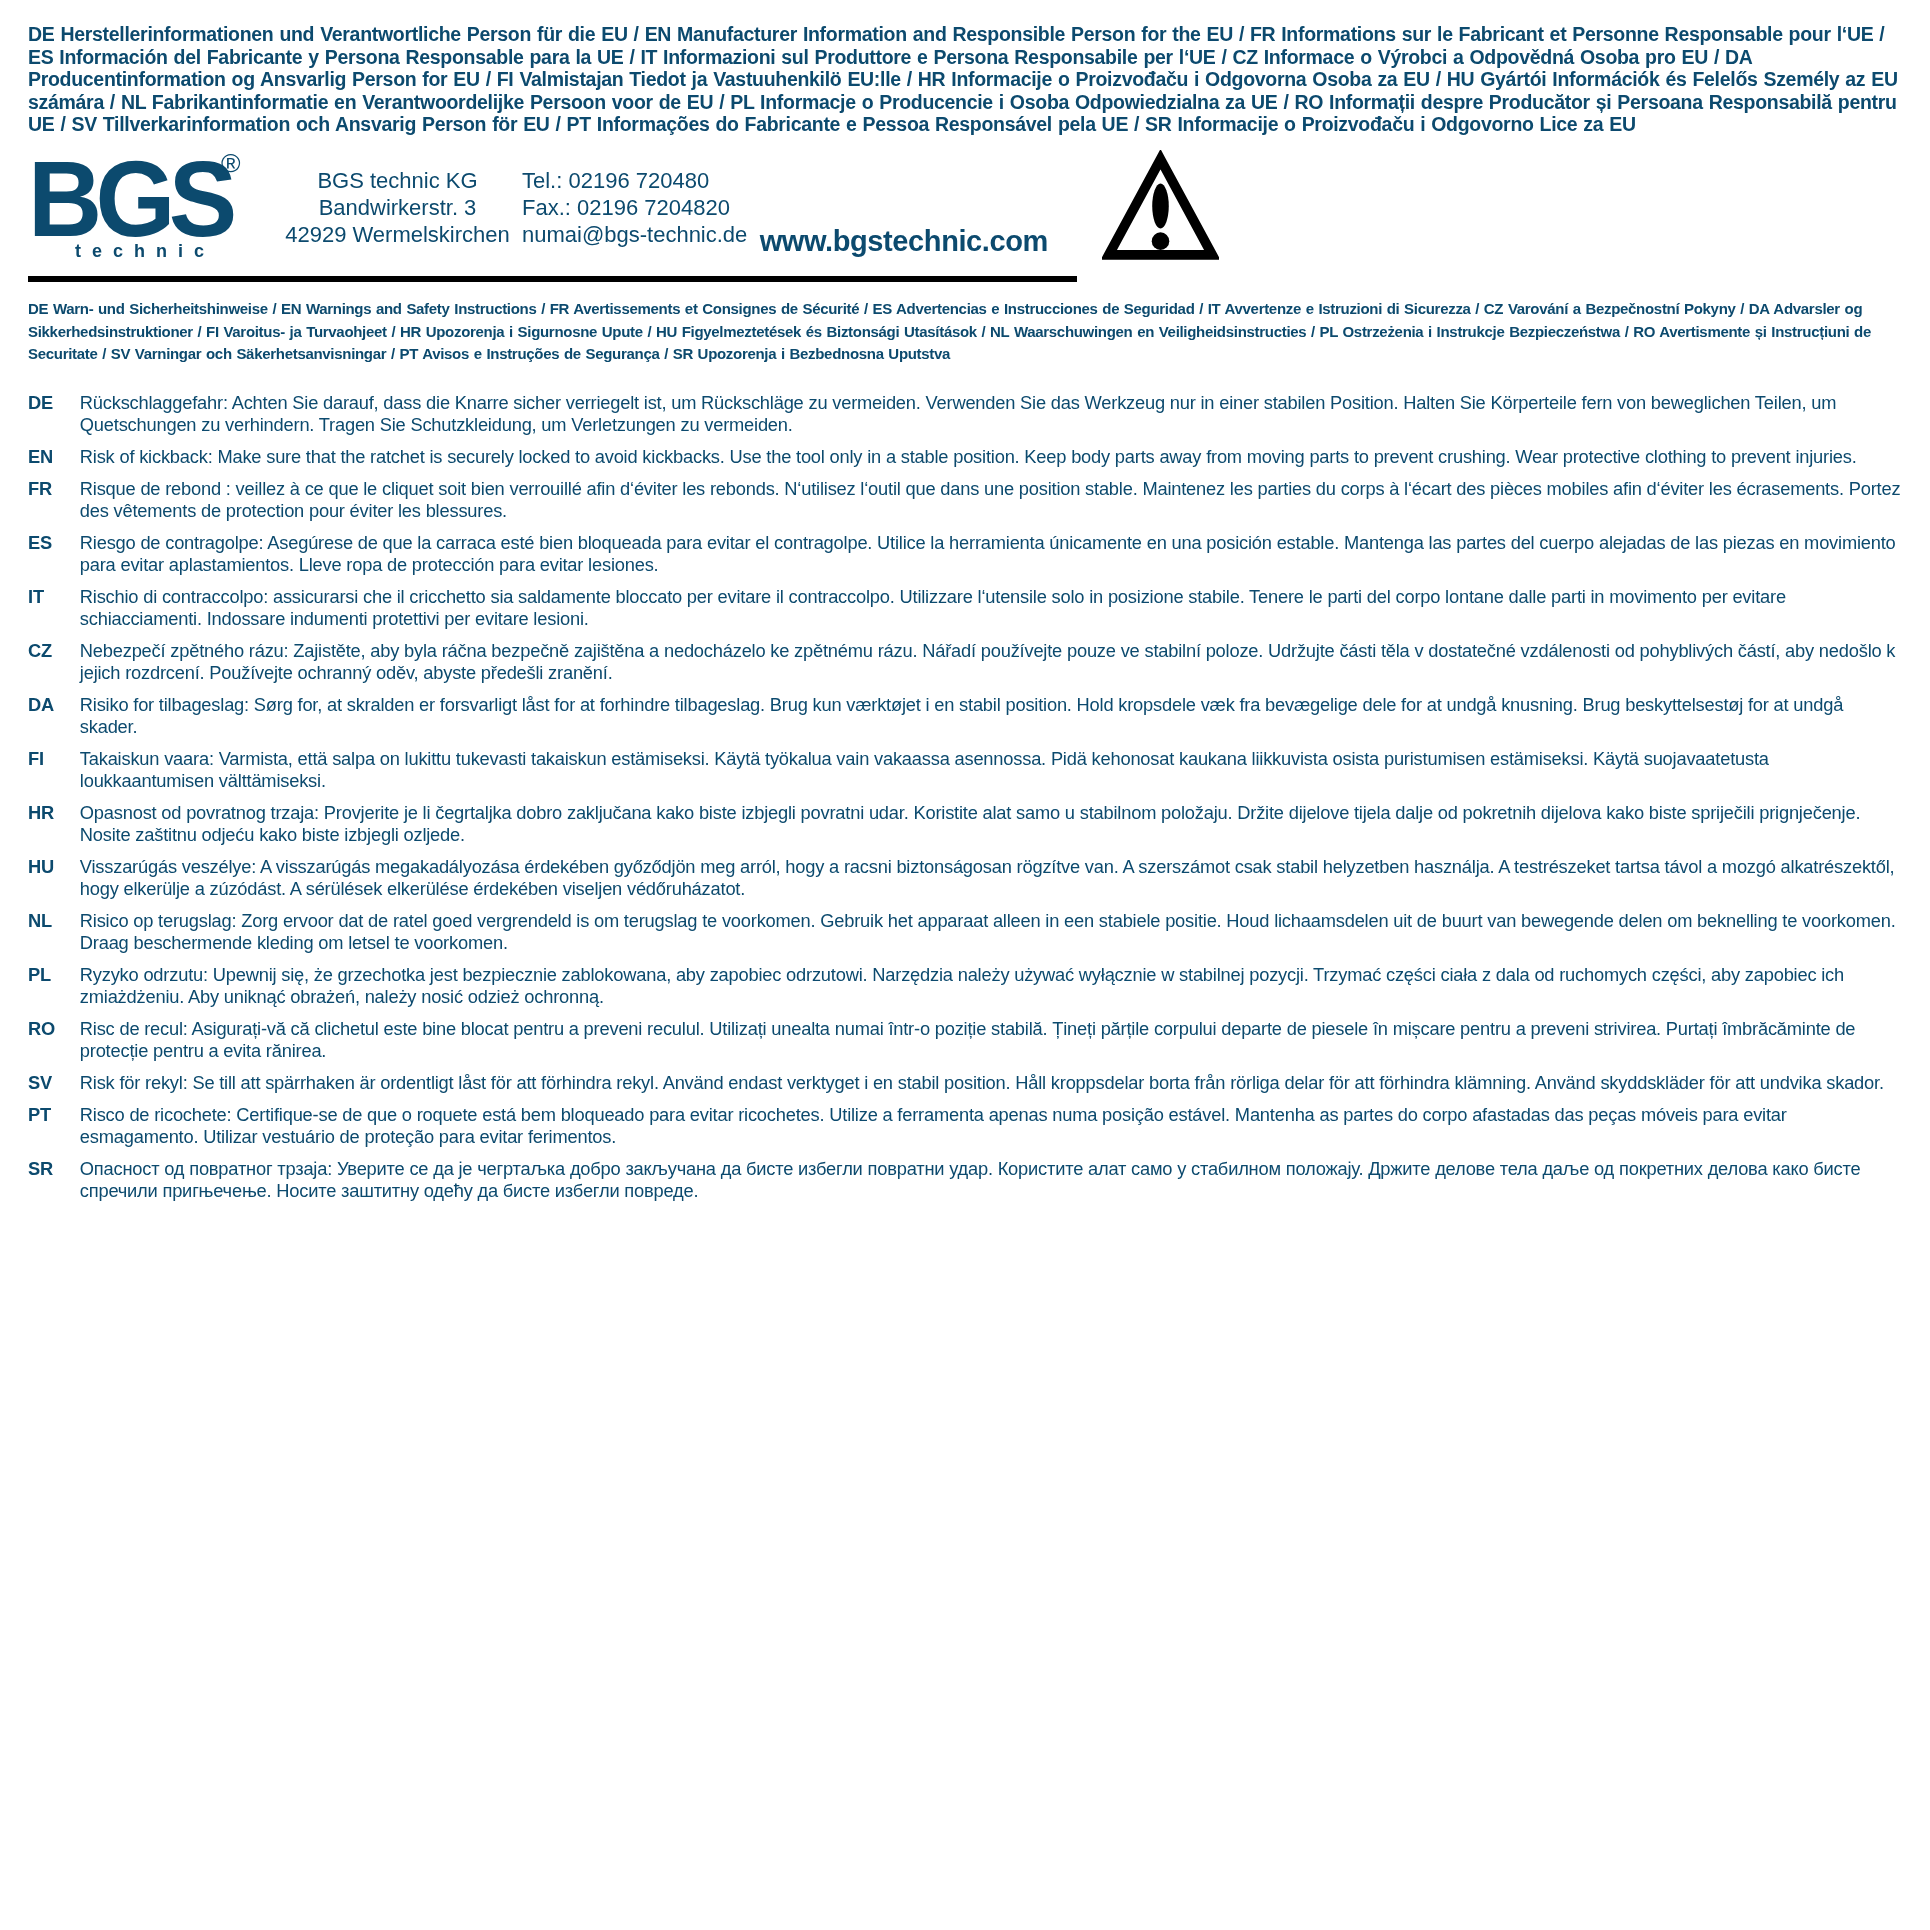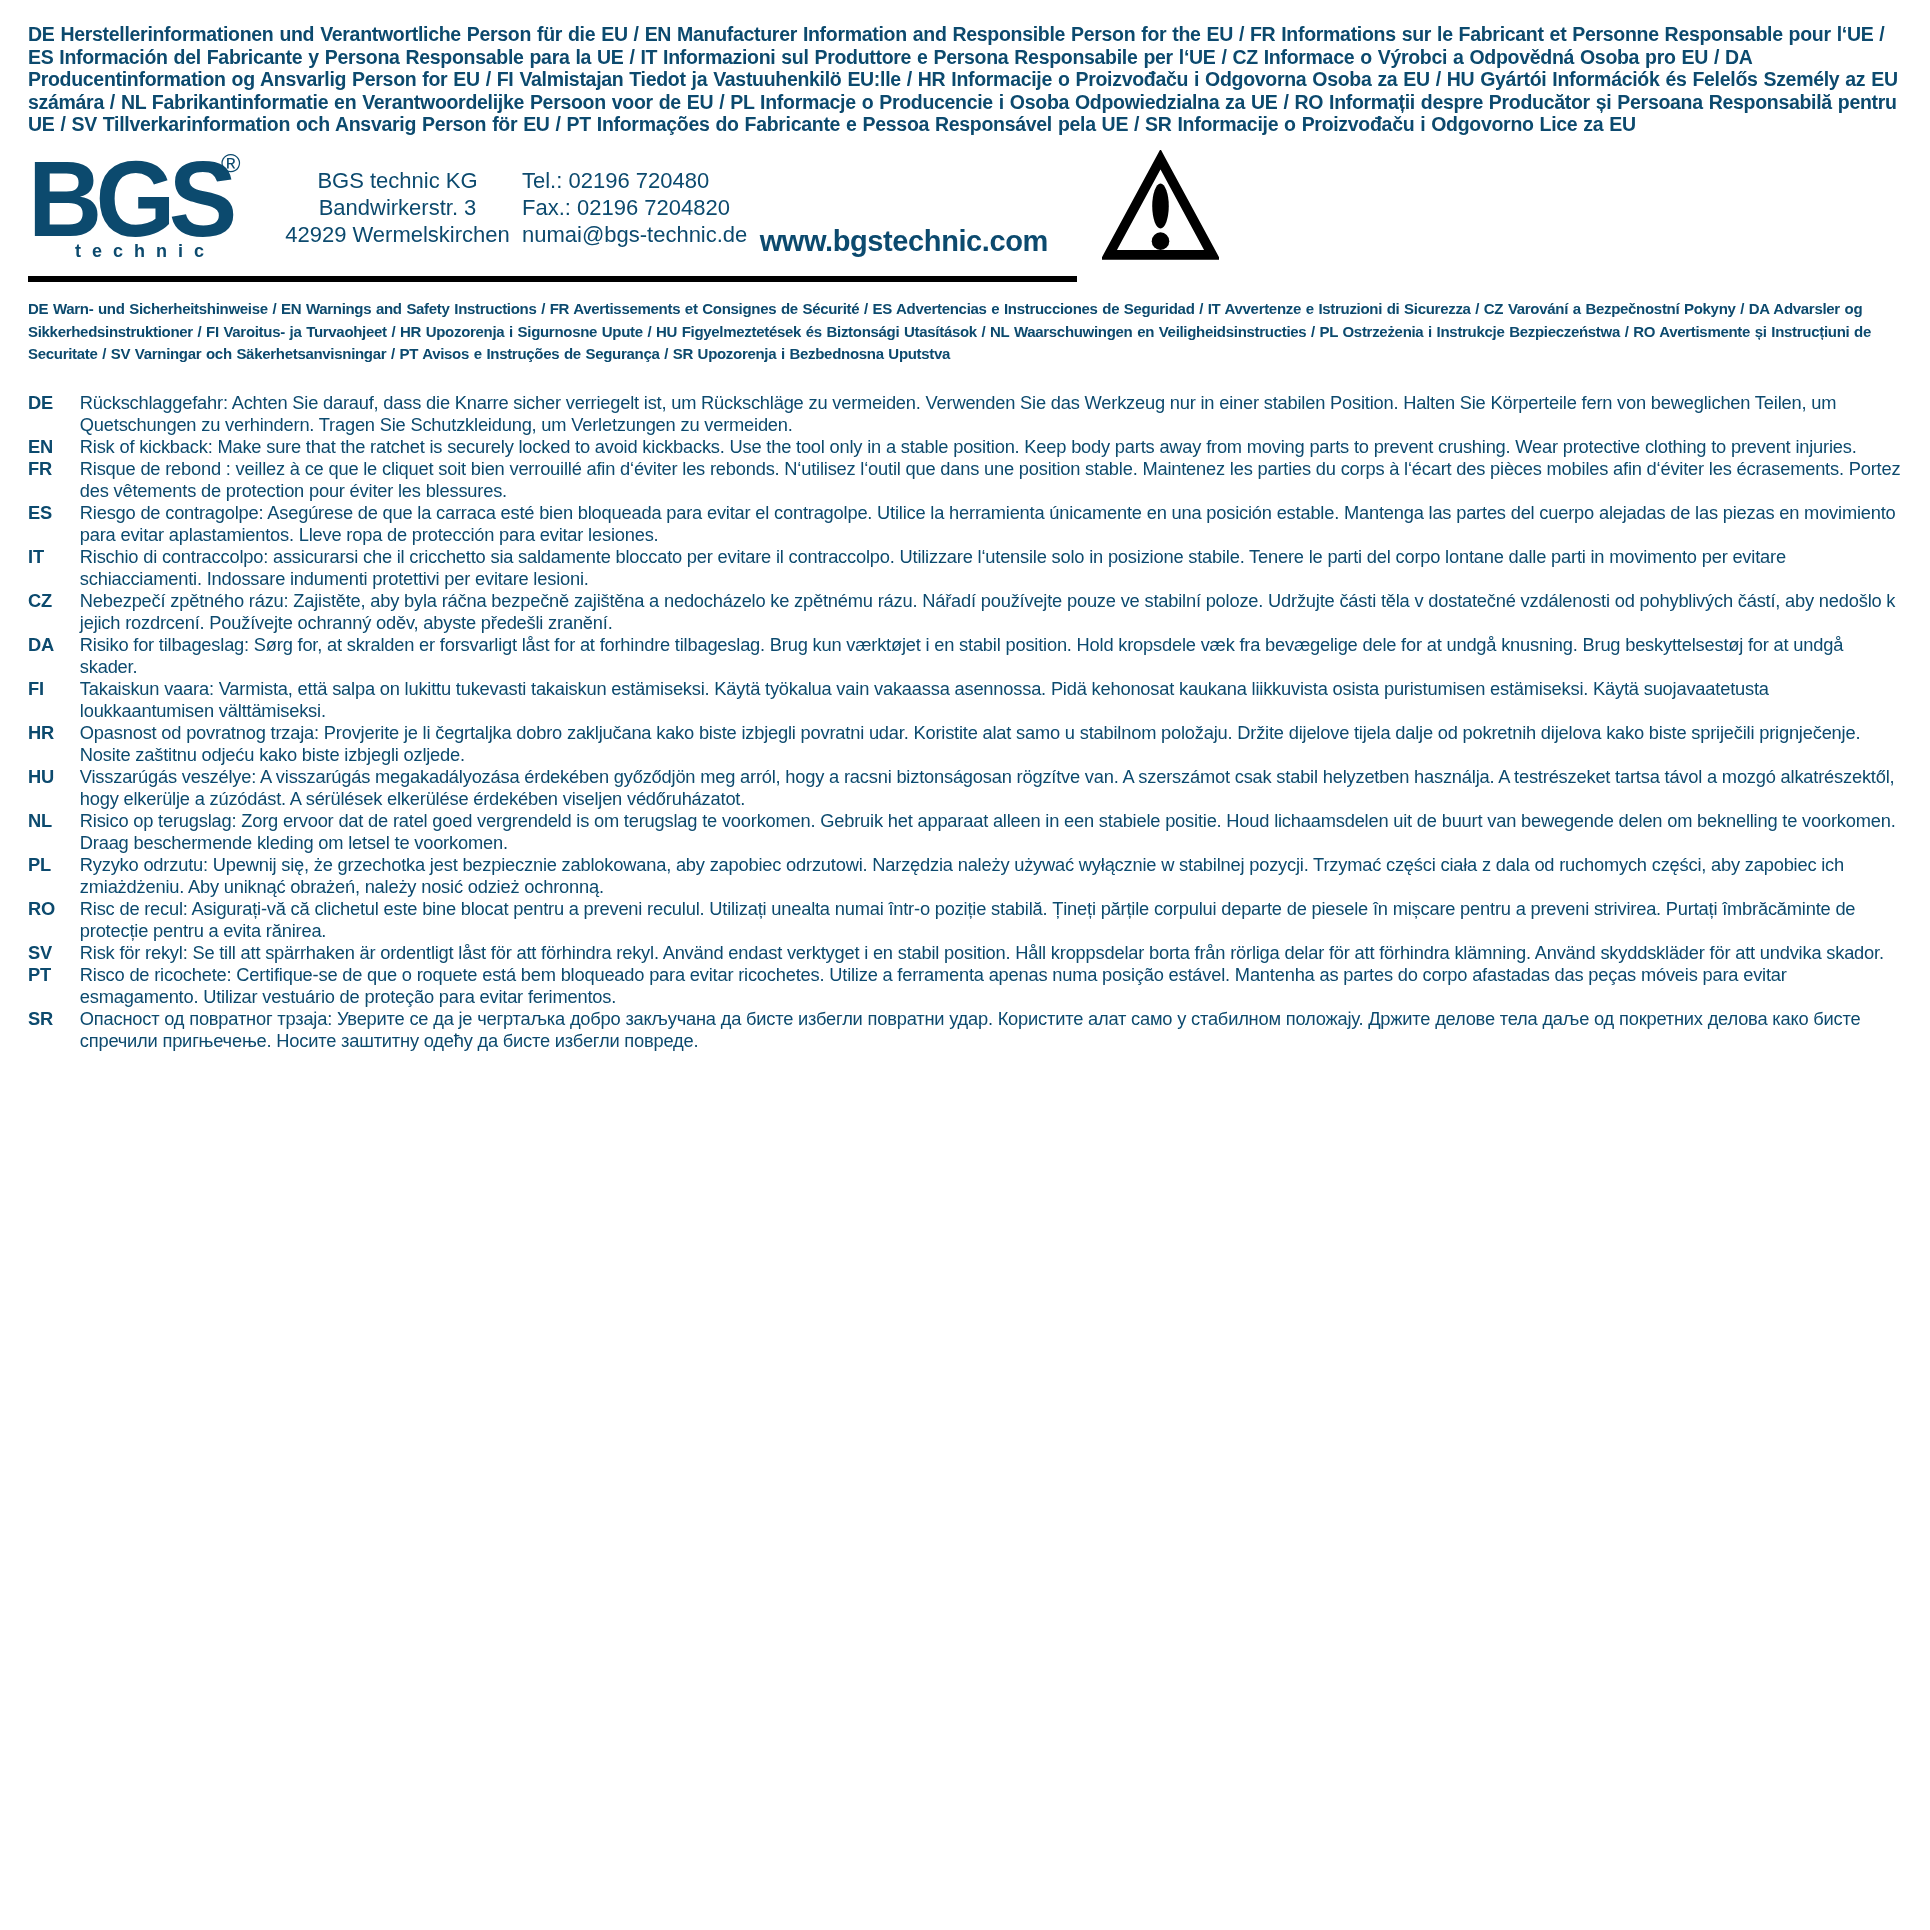--- a/index.html
+++ b/index.html
@@ -102,21 +102,21 @@
     font-weight: bold;
     font-size: 15px;
     line-height: 22.6px;
     letter-spacing: -0.3px;
     word-spacing: 0.8px;
   }
   .warnings-list {
     margin-top: 26.5px;
     display: flex;
     flex-direction: column;
-    gap: 0;
+    gap: 10px;
   }
   .warning-row {
     display: grid;
     grid-template-columns: 44px 1fr;
     column-gap: 7.8px;
     font-size: 18.3px;
     line-height: 22px;
     letter-spacing: -0.2px;
   }
   .warning-row .lang { font-weight: bold; }

